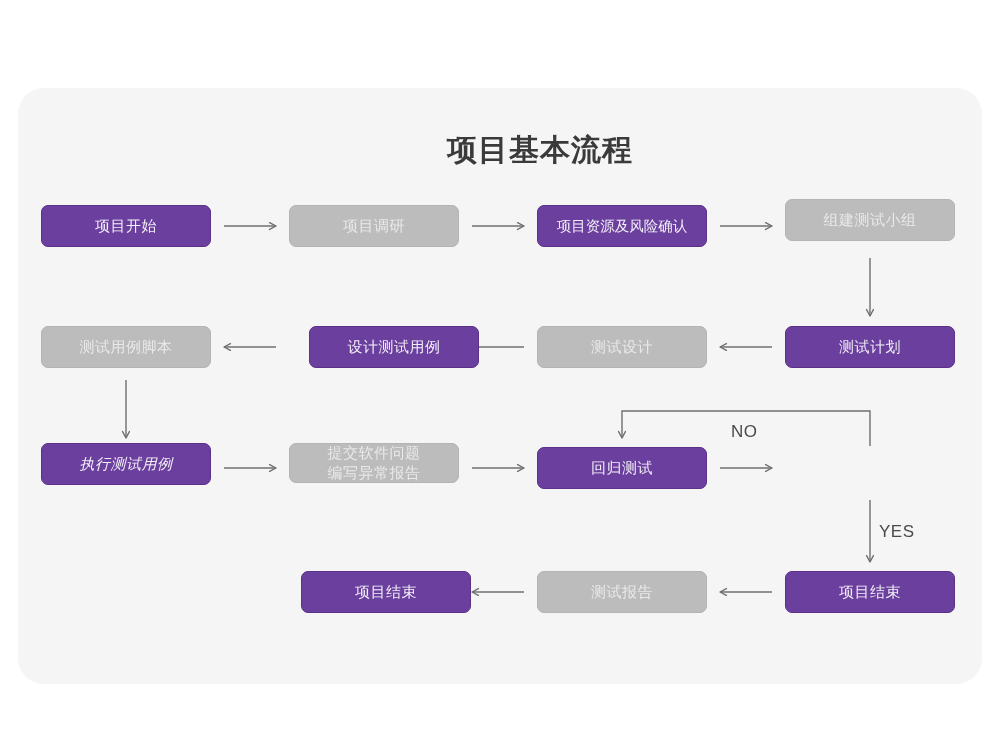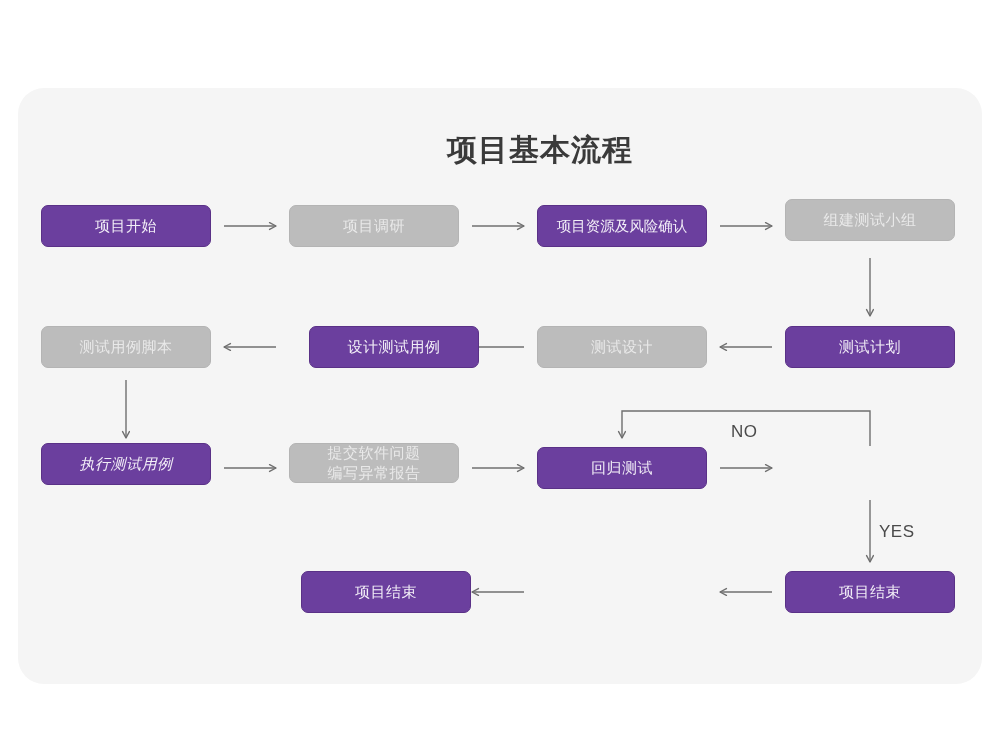--- a/index.html
+++ b/index.html
@@ -144,15 +144,16 @@
   <div class="node purple" style="left:289px; top:326px;margin-left:20px;">设计测试用例</div>
   <div class="node gray" style="left:537px; top:326px;">测试设计</div>
   <div class="node purple" style="left:785px; top:326px;">测试计划</div>
 
   <div class="node purple" style="left:41px; top:443px;font-style:italic;">执行测试用例</div>
   <div class="node gray tall" style="left:289px; top:443px;">提交软件问题
 编写异常报告</div>
   <div class="node purple" style="left:537px; top:447px;">回归测试</div>
 
   <div class="node purple" style="left:301px; top:571px;">项目结束</div>
+  <div class="node gray" style="left:537px; top:571px;">测试报告</div>
   <div class="node purple" style="left:785px; top:571px;">项目结束</div>
 
 </div>
 
 </body></html>

